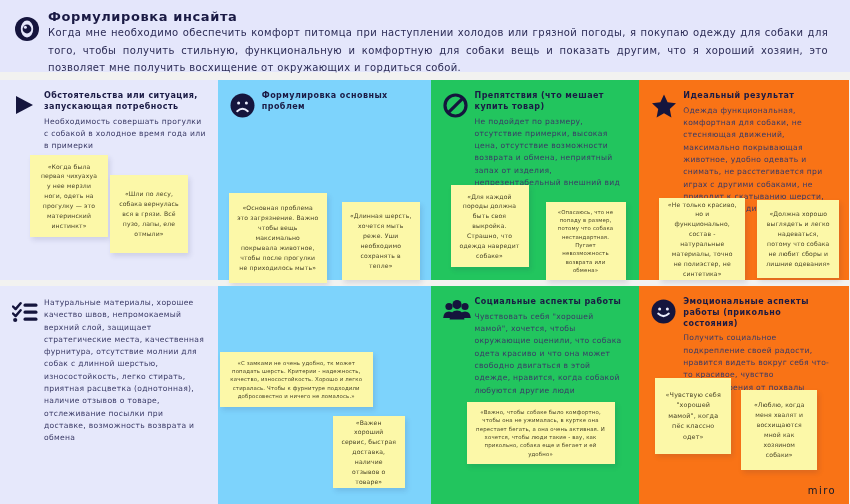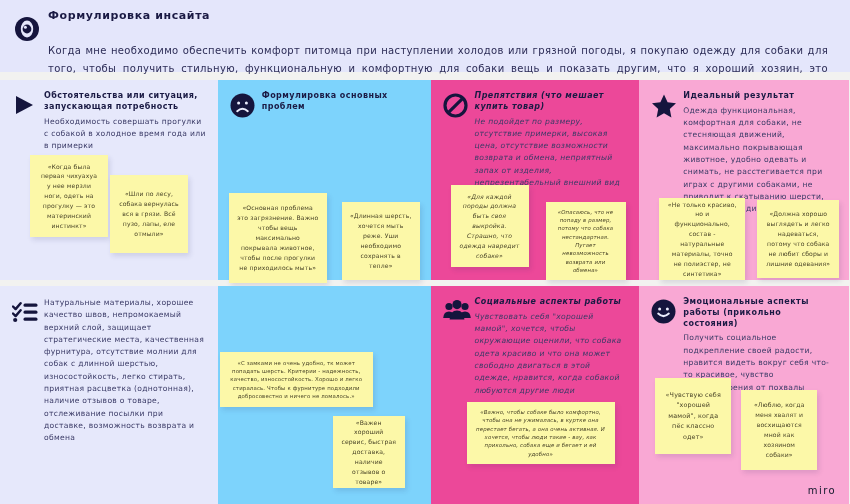--- a/index.html
+++ b/index.html
@@ -14,38 +14,38 @@
   
   .insight {
     position: absolute; left: 0; top: 0; width: 850px; height: 72px;
     background: #e4e6fb;
     display: flex; align-items: flex-start;
     padding: 9px 16px 0 14px;
   }
   .insight-icon { flex: 0 0 auto; width: 30px; padding-top: 7px; }
   .insight-body { flex: 1 1 auto; padding-left: 4px; }
   .insight-title {
-    font-size: 11px; font-weight: bold; color: #1a1a44;
-    letter-spacing: .6px; margin-bottom: 20px;
+    font-size: 13px; font-weight: bold; color: #1a1a44;
+    letter-spacing: .6px; margin-bottom: 0;
   }
   .insight-text {
     font-size: 10px; color: #2b2b55; line-height: 1.75; letter-spacing: .35px;
     text-align: justify; padding-right: 6px;
   }
 
   
   .row { position: absolute; left: 0; width: 849px; display: flex; }
   .row-top { top: 80px; height: 200px; }
   .row-bottom { top: 286px; height: 218px; }
 
   .panel { position: relative; height: 100%; overflow: visible; }
   .p-a { width: 218px; background: #e6e8fb; }
   .p-b { width: 213px; background: #7dd3fc; }
-  .p-c { width: 209px; background: #ec4899; font-style: italic; }
-  .p-d { width: 210px; background: #f9a8d4; }
+  .p-c { width: 209px; background: #22c55e; }
+  .p-d { width: 210px; background: #f97316; }
 
   .panel-head { display: flex; padding: 11px 12px 0 12px; }
   .head-icon { flex: 0 0 auto; width: 30px; padding-top: 2px; }
   .head-body { flex: 1 1 auto; padding-left: 2px; }
   .panel-title {
     font-size: 8px; font-weight: bold; color: #1a1a44;
     letter-spacing: .45px; line-height: 1.35; margin-bottom: 3px;
   }
   .panel-text {
     font-size: 7.6px; color: #3a3a66; line-height: 1.62; letter-spacing: .3px;

